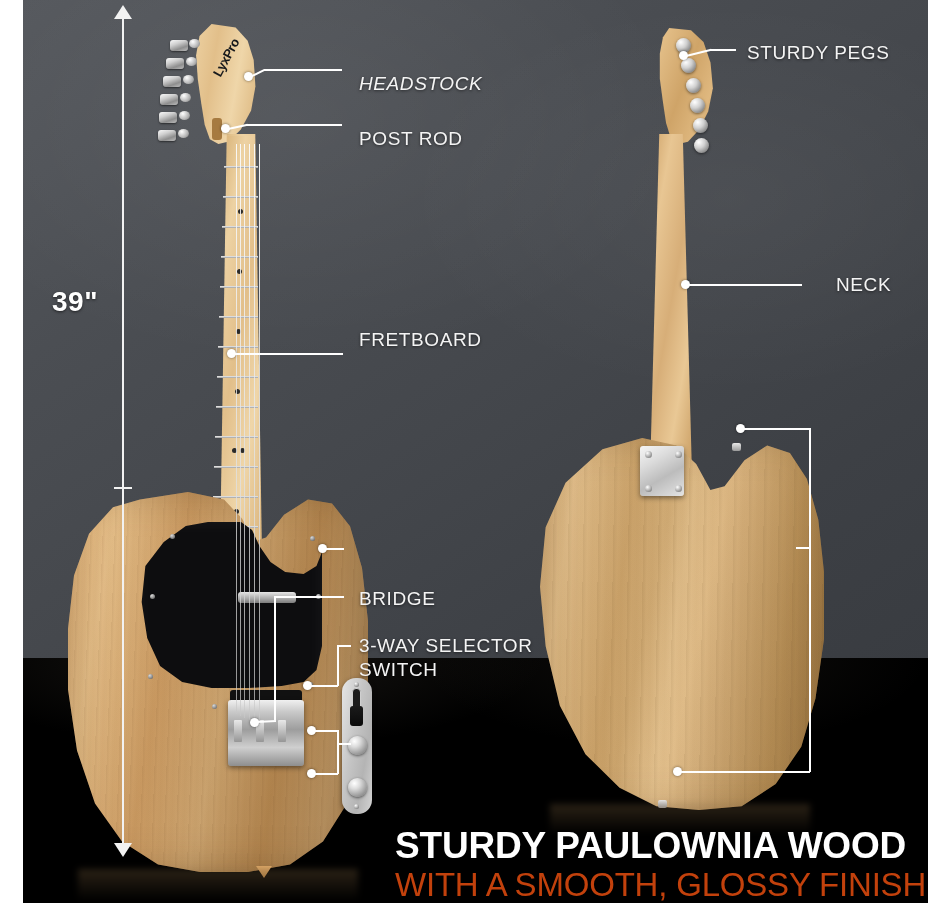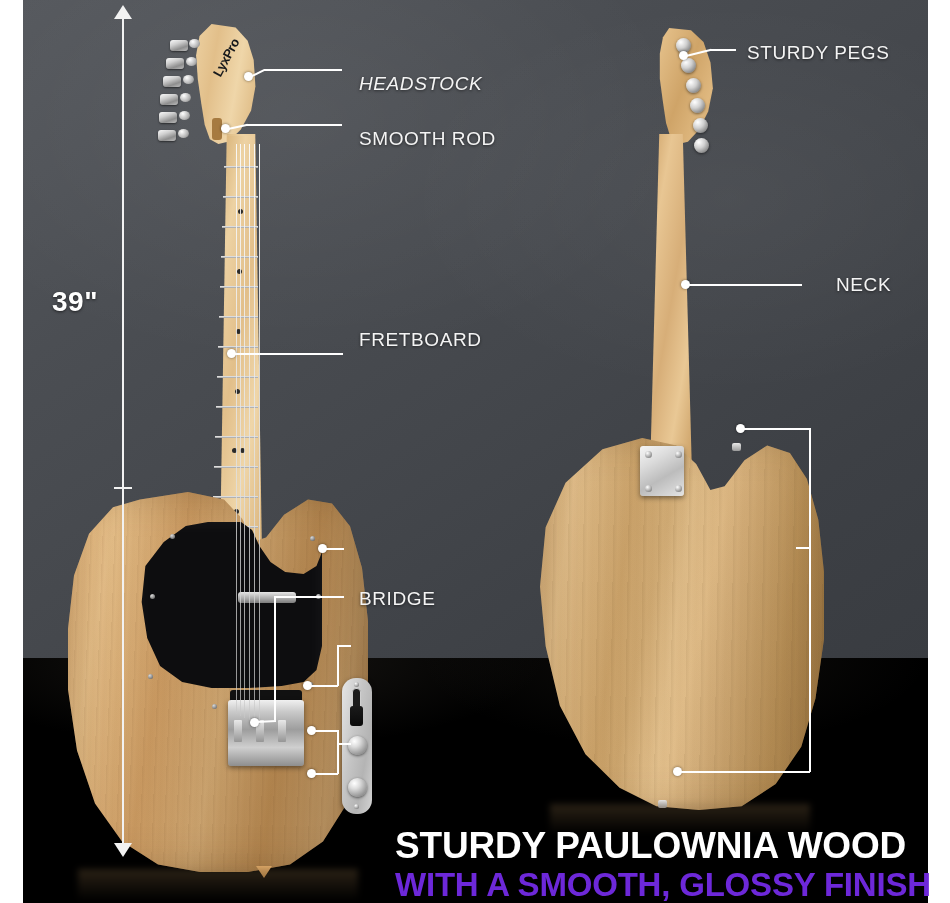--- a/index.html
+++ b/index.html
@@ -293,21 +293,21 @@
 
   
   .headline-wrap {
     position: absolute; left: 395px; top: 793px; width: 520px; text-align: left;
   }
   .headline-1 {
     color: #ffffff; font-size: 37px; font-weight: 700; letter-spacing: -0.2px;
     line-height: 41px; white-space: nowrap; margin-top: 32px;
   }
   .headline-2 {
-    color: #6d28d9; font-size: 33px; font-weight: 700; letter-spacing: -0.2px;
+    color: #c2410c; font-size: 33px; font-weight: 400; letter-spacing: -0.2px;
     line-height: 38px; white-space: nowrap;
   }
 </style>
 </head>
 <body>
 
 <div id="stage">
 
   <div class="bg-gray"></div>
   <div class="bg-black"></div>
@@ -433,39 +433,41 @@
   <div class="dim-label">39"</div>
 
   <div class="dot" style="left:244px; top:72px;"></div>
   <div class="leader" style="left:250px; top:76px; width:16px; transform:rotate(-26deg); transform-origin:left center;"></div>
   <div class="leader" style="left:264px; top:69px; width:78px;"></div>
   <div class="callout" style="left:359px; top:72px;font-style:italic;">HEADSTOCK</div>
 
   <div class="dot" style="left:221px; top:124px;"></div>
   <div class="leader" style="left:228px; top:128px; width:20px; transform:rotate(-12deg); transform-origin:left center;"></div>
   <div class="leader" style="left:246px; top:124px; width:96px;"></div>
-  <div class="callout" style="left:359px; top:127px;">SMOOTH ROD</div>
+  <div class="callout" style="left:359px; top:127px;">POST ROD</div>
 
   <div class="dot" style="left:227px; top:349px;"></div>
   <div class="leader" style="left:235px; top:353px; width:108px;"></div>
   <div class="callout" style="left:359px; top:328px;">FRETBOARD</div>
 
   <div class="dot" style="left:318px; top:544px;"></div>
   <div class="leader" style="left:326px; top:548px; width:18px;"></div>
 
   <div class="dot" style="left:250px; top:718px;"></div>
   <div class="leader-v" style="left:274px; top:596px; height:124px;"></div>
   <div class="leader" style="left:256px; top:721px; width:20px; transform:rotate(-3deg); transform-origin:left center;"></div>
   <div class="leader" style="left:274px; top:596px; width:70px;"></div>
   <div class="callout" style="left:359px; top:587px;">BRIDGE</div>
 
   <div class="dot" style="left:303px; top:681px;"></div>
   <div class="leader" style="left:310px; top:685px; width:28px;"></div>
   <div class="leader-v" style="left:337px; top:645px; height:41px;"></div>
   <div class="leader" style="left:337px; top:645px; width:14px;"></div>
+  <div class="callout" style="left:359px; top:634px;">3-WAY SELECTOR
+SWITCH</div>
 
   <div class="dot" style="left:307px; top:726px;"></div>
   <div class="dot" style="left:307px; top:769px;"></div>
   <div class="leader" style="left:314px; top:730px; width:24px;"></div>
   <div class="leader" style="left:314px; top:773px; width:24px;"></div>
   <div class="leader-v" style="left:337px; top:730px; height:44px;"></div>
   <div class="leader" style="left:337px; top:743px; width:14px;"></div>
 
   <div class="dot" style="left:679px; top:51px;"></div>
   <div class="leader" style="left:686px; top:55px; width:26px; transform:rotate(-14deg); transform-origin:left center;"></div>

